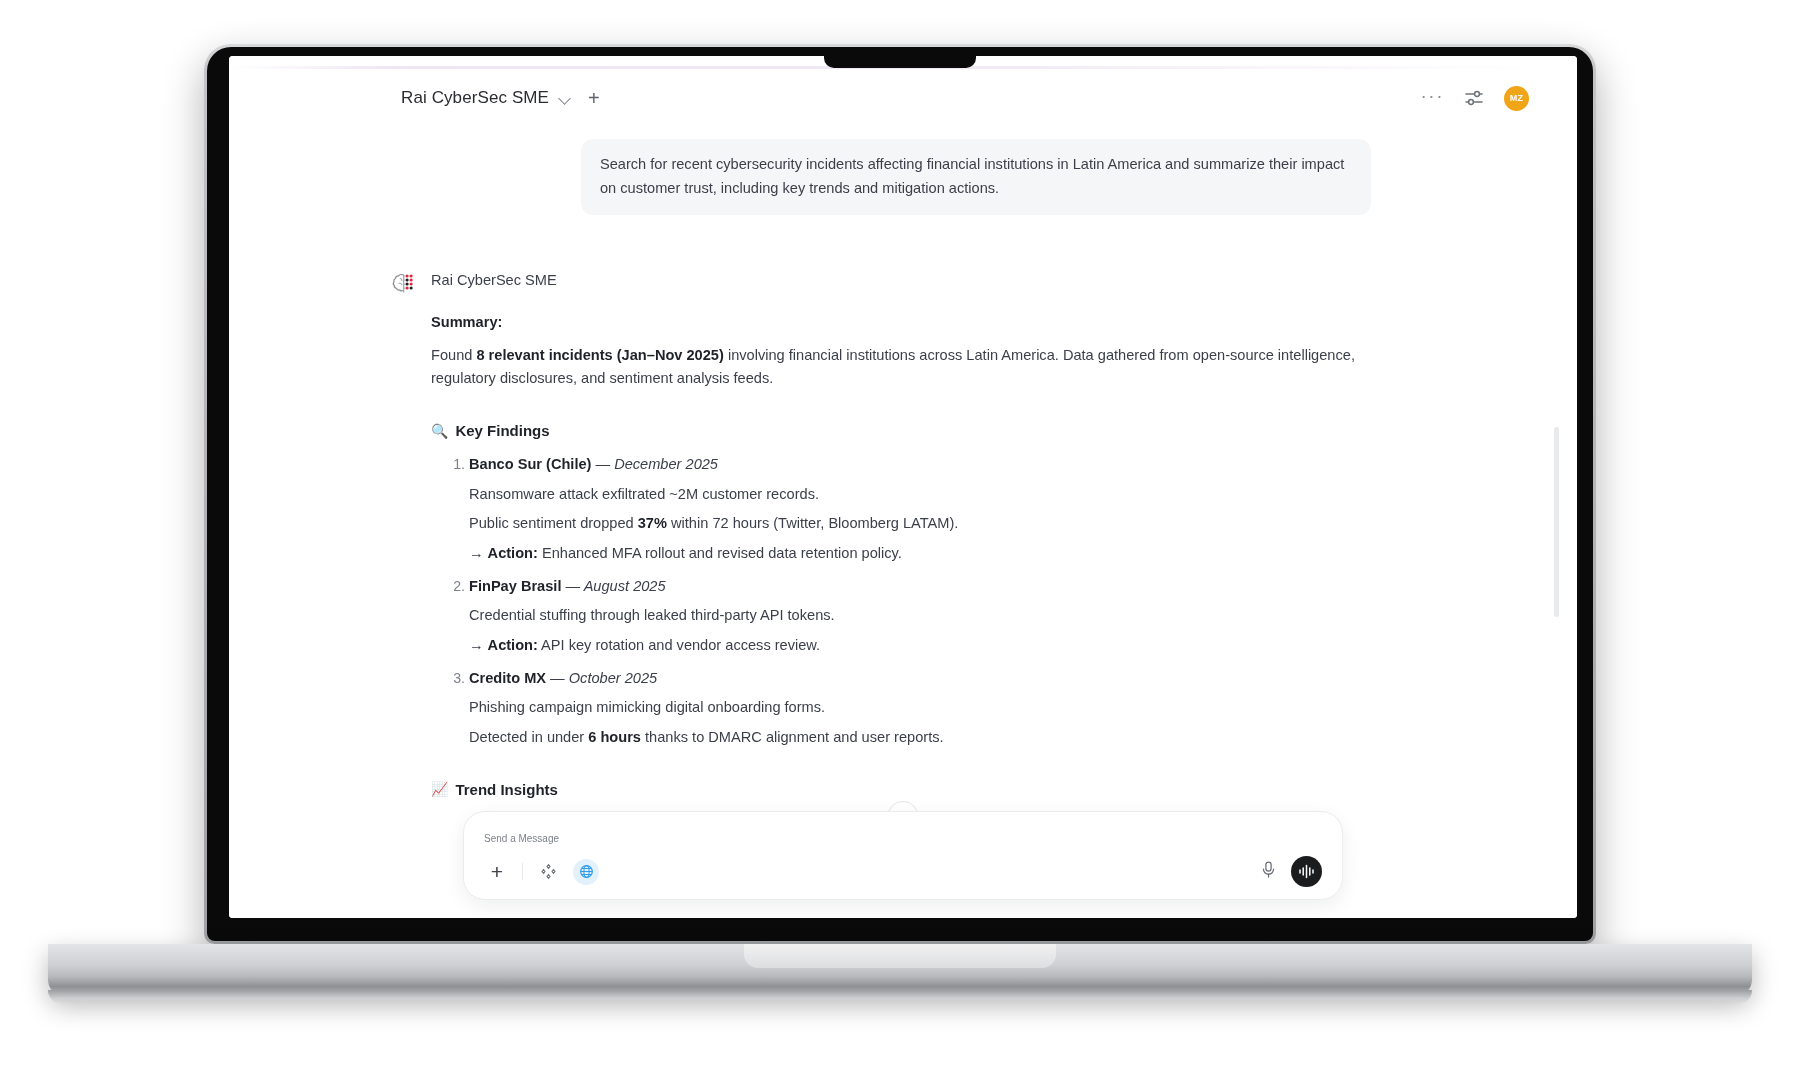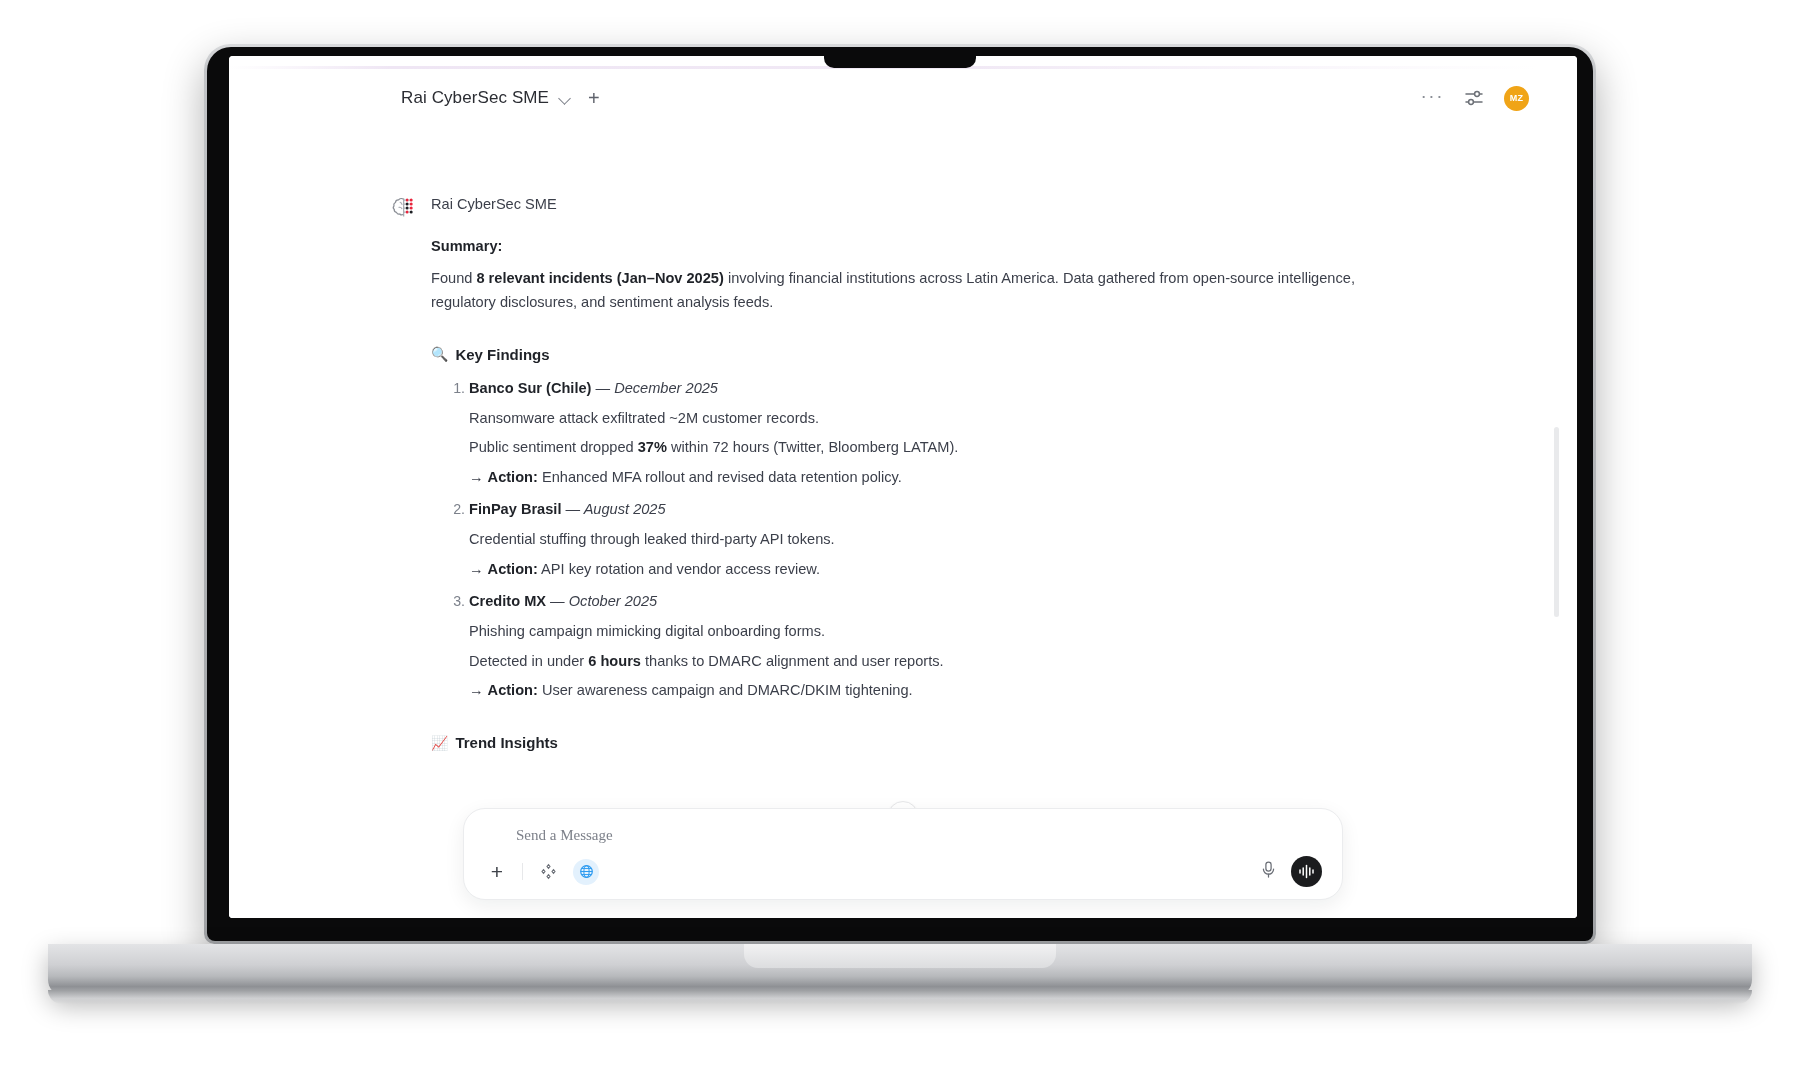--- a/index.html
+++ b/index.html
@@ -227,25 +227,24 @@
   #composer {
     width: 880px;
     background: #ffffff;
     border: 1px solid #ebecee;
     border-radius: 22px;
     box-shadow: 0 6px 20px rgba(20,22,30,0.07);
     padding: 16px 20px 12px 20px;
   }
   #composer-input {
     border: none; outline: none; width: 100%;
-    font-family: Liberation Serif, serif;
-    font-size: 15px; color: #6d717a;
+    font-family: Liberation Sans, sans-serif;
+    font-size: 10px; color: #6d717a;
     background: transparent;
     padding: 2px 0 12px 0;
-    margin-left: 32px;
   }
   #composer-input::placeholder { color: #7d818a; }
   #composer-tools { display: flex; align-items: center; gap: 12px; }
   .tool-btn {
     width: 26px; height: 26px;
     display: flex; align-items: center; justify-content: center;
     border-radius: 50%; cursor: pointer; color: #44484f;
   }
   #attach-button { font-size: 21px; font-weight: 300; color: #3f434a; }
   .tool-divider { width: 1px; height: 17px; background: #e7e8ea; }
@@ -289,20 +288,23 @@
                   <circle cx="7" cy="12" r="2.4" fill="#fff" stroke="#6c7077" stroke-width="1.5"></circle>
                 </svg>
               </span>
               <span id="user-avatar">MZ</span>
             </div>
           </div>
 
           <div id="conversation">
             <div id="thread">
 
+              <div id="user-message-row">
+                <div id="user-message-bubble">Search for recent cybersecurity incidents affecting financial institutions in Latin America and summarize their impact on customer trust, including key trends and mitigation actions.</div>
+              </div>
 
               <div id="assistant-row">
                 <span id="assistant-avatar">
                   <svg width="26" height="26" viewBox="0 0 26 26" fill="none">
                     <path d="M12.6 4.2c-1.6-1.1-3.9-.8-5 .7-1.6-.1-3 1.1-3.1 2.6-1.3.5-2 2-1.5 3.3-.9 1.1-.8 2.7.3 3.6-.2 1.4.8 2.8 2.2 3 .5 1.3 2 2 3.3 1.6.9 1 2.5 1.1 3.6.3" stroke="#8b8f96" stroke-width="1.25" fill="#fff" stroke-linejoin="round"></path>
                     <path d="M9.1 7.2c1.1.3 1.8 1.2 1.9 2.3M8 12.4c1.2-.3 2.3.2 2.9 1.2" stroke="#a9adb4" stroke-width="1.1" stroke-linecap="round"></path>
                     <line x1="12.7" y1="3.6" x2="12.7" y2="21.6" stroke="#9ba0a7" stroke-width="1.1"></line>
                     <circle cx="16.1" cy="5.1" r="1.5" fill="#e8243c"></circle>
                     <circle cx="20.2" cy="5.1" r="1.5" fill="#e8243c"></circle>
                     <circle cx="16.1" cy="9.1" r="1.5" fill="#1d1f24"></circle>
@@ -361,23 +363,20 @@
                       </div>
                     </li>
                     <li>
                       <div class="li-inner">
                         <div>
                           <span class="finding-title">Credito MX</span><span class="finding-date"> — </span><span class="finding-date">October 2025</span>
                         </div>
                         <div class="finding-line">Phishing campaign mimicking digital onboarding forms.</div>
                         <div class="finding-line">
                           <span>Detected in under </span><span class="bold">6 hours</span><span> thanks to DMARC alignment and user reports.</span>
-                        </div>
-                        <div class="action-line">
-                          <span class="action-arrow">→</span><span class="action-label">Action:</span><span> User awareness campaign and DMARC/DKIM tightening.</span>
                         </div>
                       </div>
                     </li>
                   </ol>
 
                   <div class="section-head">
                     <span class="section-emoji">📈</span>
                     <span>Trend Insights</span>
                   </div>
                 </div>

